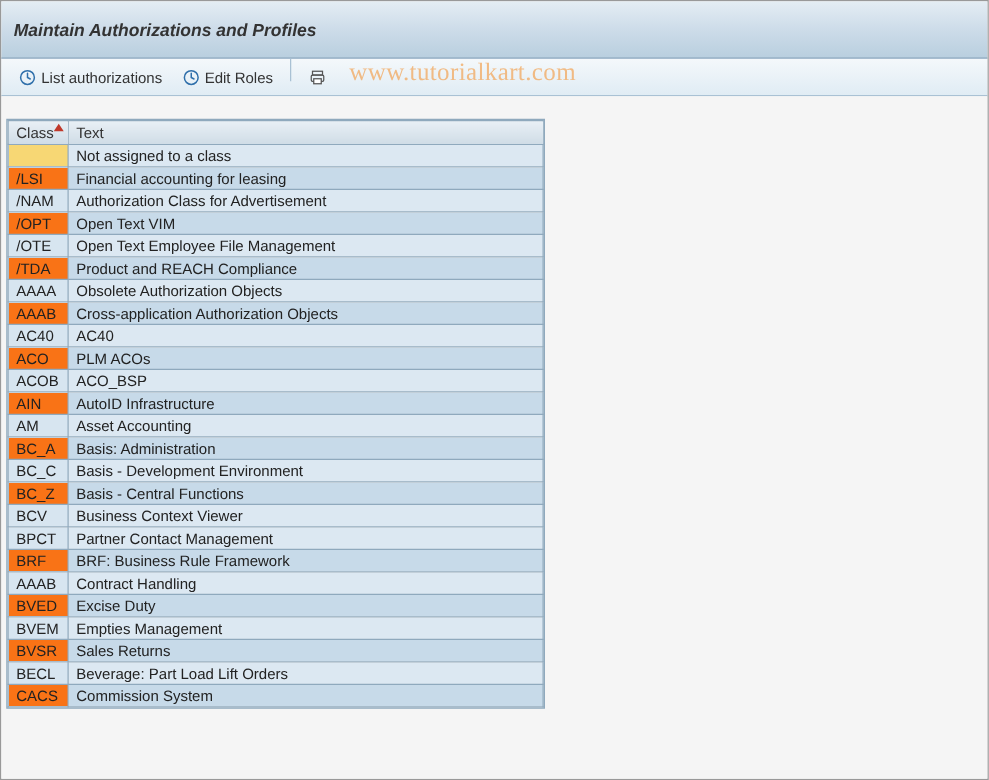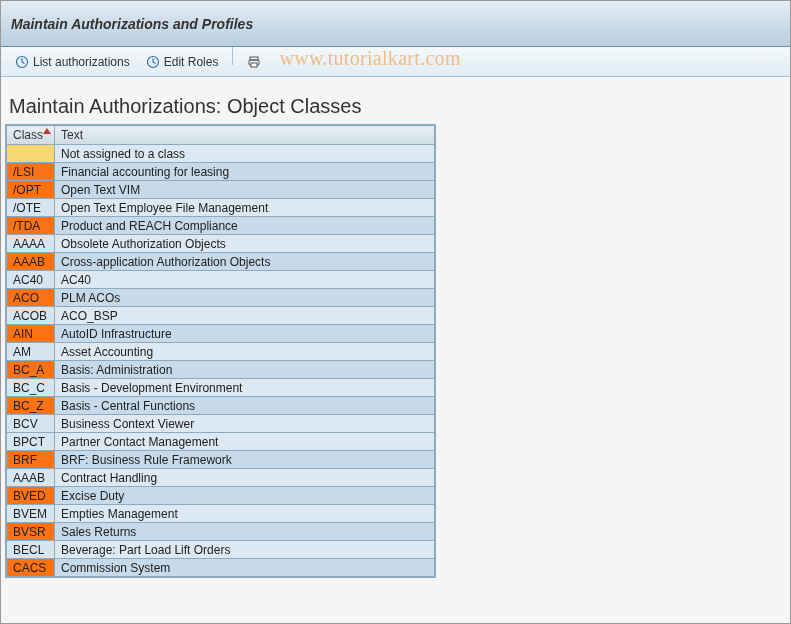--- a/index.html
+++ b/index.html
@@ -157,21 +157,20 @@
           <rect x="2" y="5" width="10" height="5" rx="1" fill="none" stroke="#555" stroke-width="1"></rect>
           <rect x="4" y="8" width="6" height="4" fill="#fff" stroke="#555" stroke-width="1"></rect>
         </svg>
     </span>
   </span>
 
   <span class="watermark">www.tutorialkart.com</span>
 </div>
 
 <div class="content">
-  <h1 class="page-heading">Maintain Authorizations: Object Classes</h1>
   <div class="table-wrap">
     <table class="grid">
       <thead>
         <tr>
           <th class="col-class">
             <span>Class</span>
             <span class="sort-icon"></span>
           </th>
           <th>
             <span>Text</span>
@@ -180,20 +179,24 @@
       </thead>
       <tbody id="tbody">
           <tr class="row-even selected">
             <td class="cell-class"></td>
             <td>Not assigned to a class</td>
           </tr>
           <tr class="row-odd">
             <td class="cell-class">/LSI</td>
             <td>Financial accounting for leasing</td>
           </tr>
+          <tr class="row-even">
+            <td class="cell-class">/NAM</td>
+            <td>Authorization Class for Advertisement</td>
+          </tr>
           <tr class="row-odd">
             <td class="cell-class">/OPT</td>
             <td>Open Text VIM</td>
           </tr>
           <tr class="row-even">
             <td class="cell-class">/OTE</td>
             <td>Open Text Employee File Management</td>
           </tr>
           <tr class="row-odd">
             <td class="cell-class">/TDA</td>

